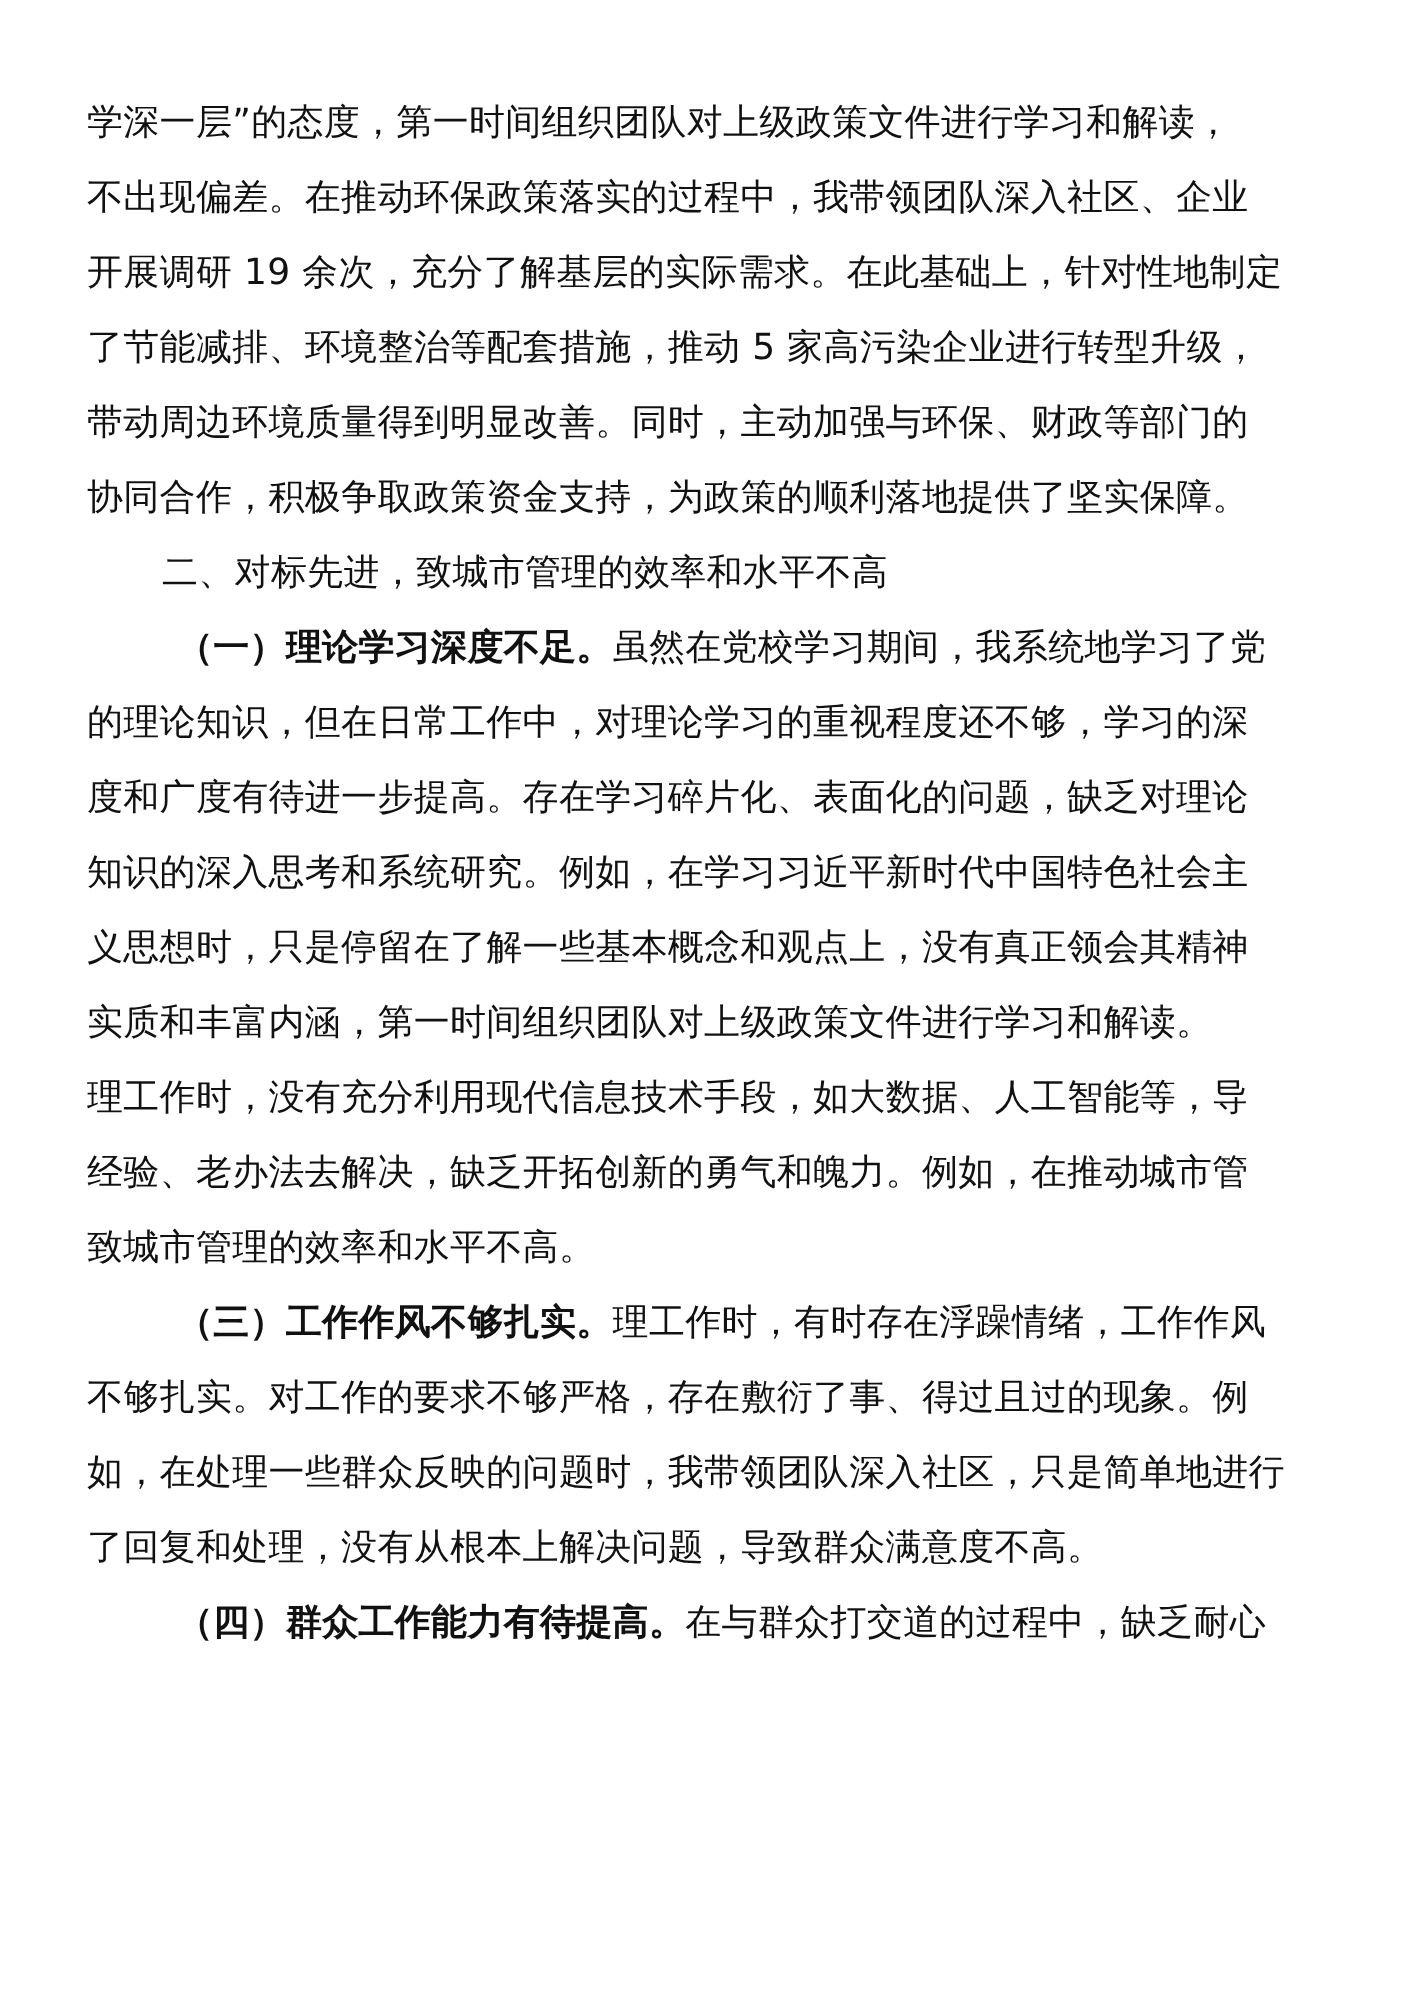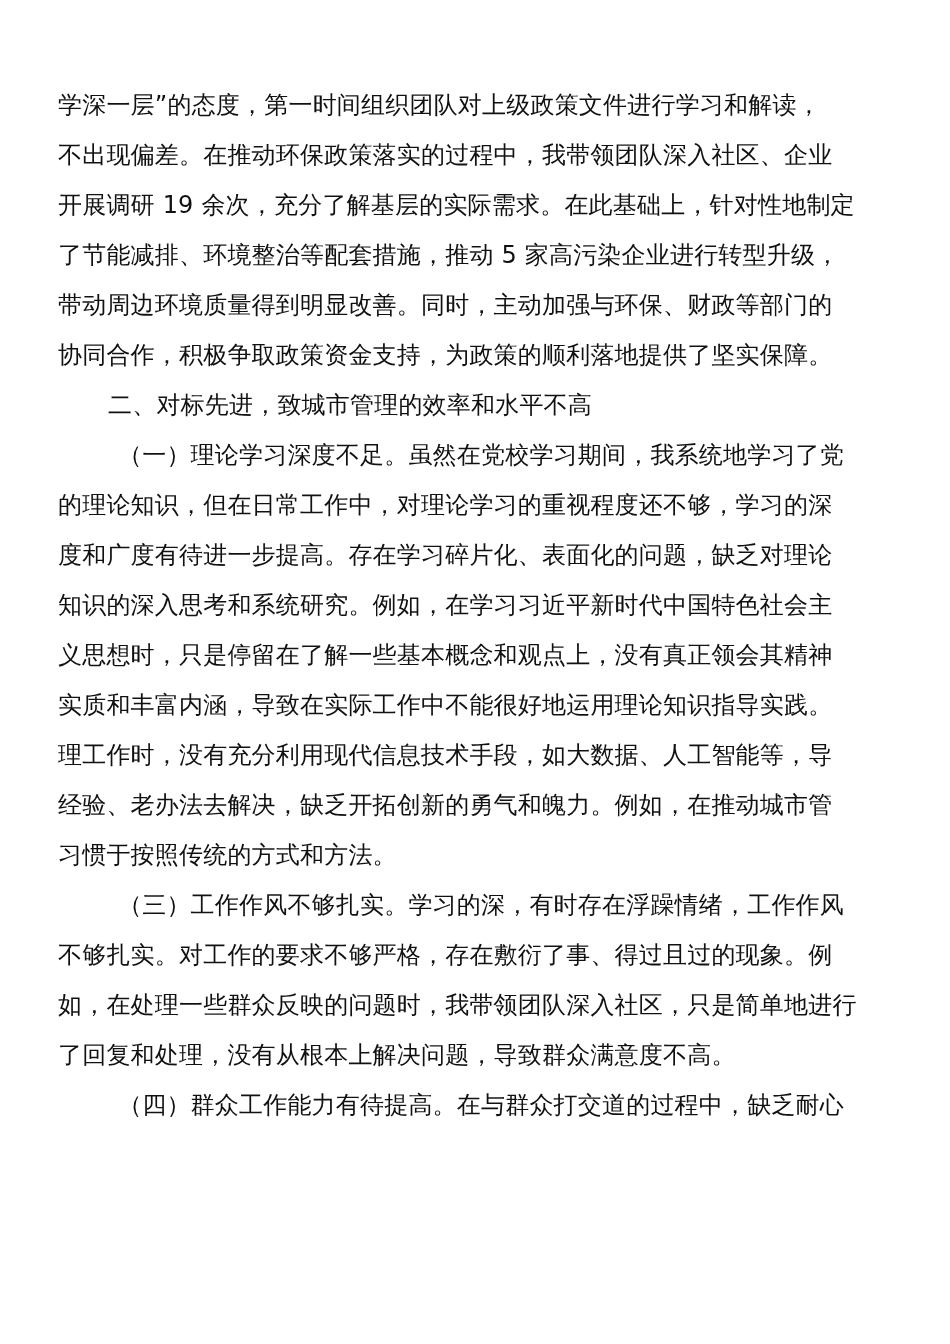--- a/index.html
+++ b/index.html
@@ -11,38 +11,38 @@
       width: 950px;
       height: 1344px;
       overflow: hidden;
       position: relative;
       font-family: "DejaVu Sans", "Liberation Sans", sans-serif;
       color: #111111;
     }
     .page {
       position: absolute;
       left: 58px;
-      top: 80px;
+      top: 56px;
       width: 830px;
     }
     .line {
       height: 50px;
       line-height: 50px;
       font-size: 24px;
       white-space: nowrap;
       letter-spacing: 0.2px;
     }
     .indent-heading {
       padding-left: 50px;
     }
     .indent-sub {
       padding-left: 60px;
     }
     .bold {
-      font-weight: normal;
+      font-weight: bold;
     }
   </style>
 </head>
 <body>
 
 <div class="page">
 
   <div>
     <div class="line">学深一层”的态度，第一时间组织团队对上级政策文件进行学习和解读，</div>
     <div class="line">不出现偏差。在推动环保政策落实的过程中，我带领团队深入社区、企业</div>
@@ -55,32 +55,32 @@
   <div class="line indent-heading">二、对标先进，致城市管理的效率和水平不高</div>
 
   <div>
     <div class="line indent-sub">
       <span class="bold">（一）理论学习深度不足。</span><span>虽然在党校学习期间，我系统地学习了党</span>
     </div>
     <div class="line">的理论知识，但在日常工作中，对理论学习的重视程度还不够，学习的深</div>
     <div class="line">度和广度有待进一步提高。存在学习碎片化、表面化的问题，缺乏对理论</div>
     <div class="line">知识的深入思考和系统研究。例如，在学习习近平新时代中国特色社会主</div>
     <div class="line">义思想时，只是停留在了解一些基本概念和观点上，没有真正领会其精神</div>
-    <div class="line">实质和丰富内涵，导致在实际工作中不能很好地运用理论知识指导实践。</div>
+    <div class="line">实质和丰富内涵，第一时间组织团队对上级政策文件进行学习和解读。</div>
   </div>
 
   <div>
     <div class="line">理工作时，没有充分利用现代信息技术手段，如大数据、人工智能等，导</div>
     <div class="line">经验、老办法去解决，缺乏开拓创新的勇气和魄力。例如，在推动城市管</div>
-    <div class="line">习惯于按照传统的方式和方法。</div>
+    <div class="line">致城市管理的效率和水平不高。</div>
   </div>
 
   <div>
     <div class="line indent-sub">
-      <span class="bold">（三）工作作风不够扎实。</span><span>学习的深，有时存在浮躁情绪，工作作风</span>
+      <span class="bold">（三）工作作风不够扎实。</span><span>理工作时，有时存在浮躁情绪，工作作风</span>
     </div>
     <div class="line">不够扎实。对工作的要求不够严格，存在敷衍了事、得过且过的现象。例</div>
     <div class="line">如，在处理一些群众反映的问题时，我带领团队深入社区，只是简单地进行</div>
     <div class="line">了回复和处理，没有从根本上解决问题，导致群众满意度不高。</div>
   </div>
 
   <div>
     <div class="line indent-sub">
       <span class="bold">（四）群众工作能力有待提高。</span><span>在与群众打交道的过程中，缺乏耐心</span>
     </div>

